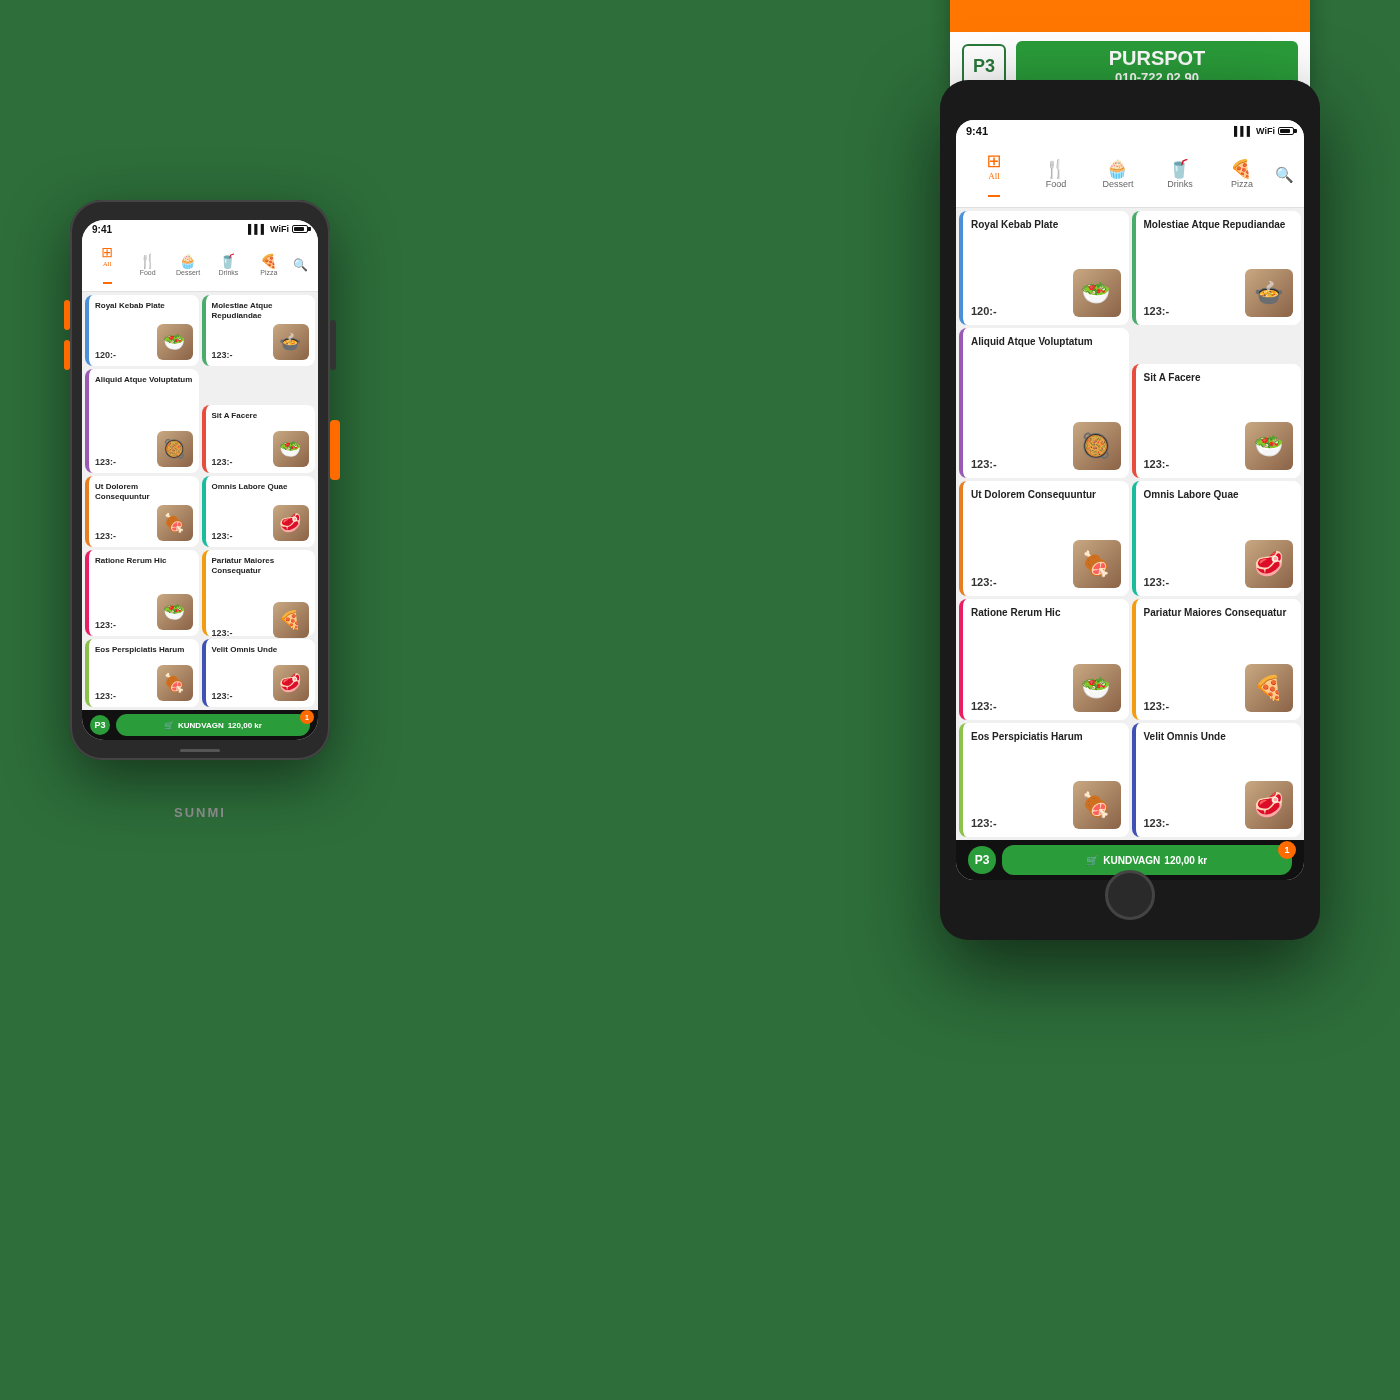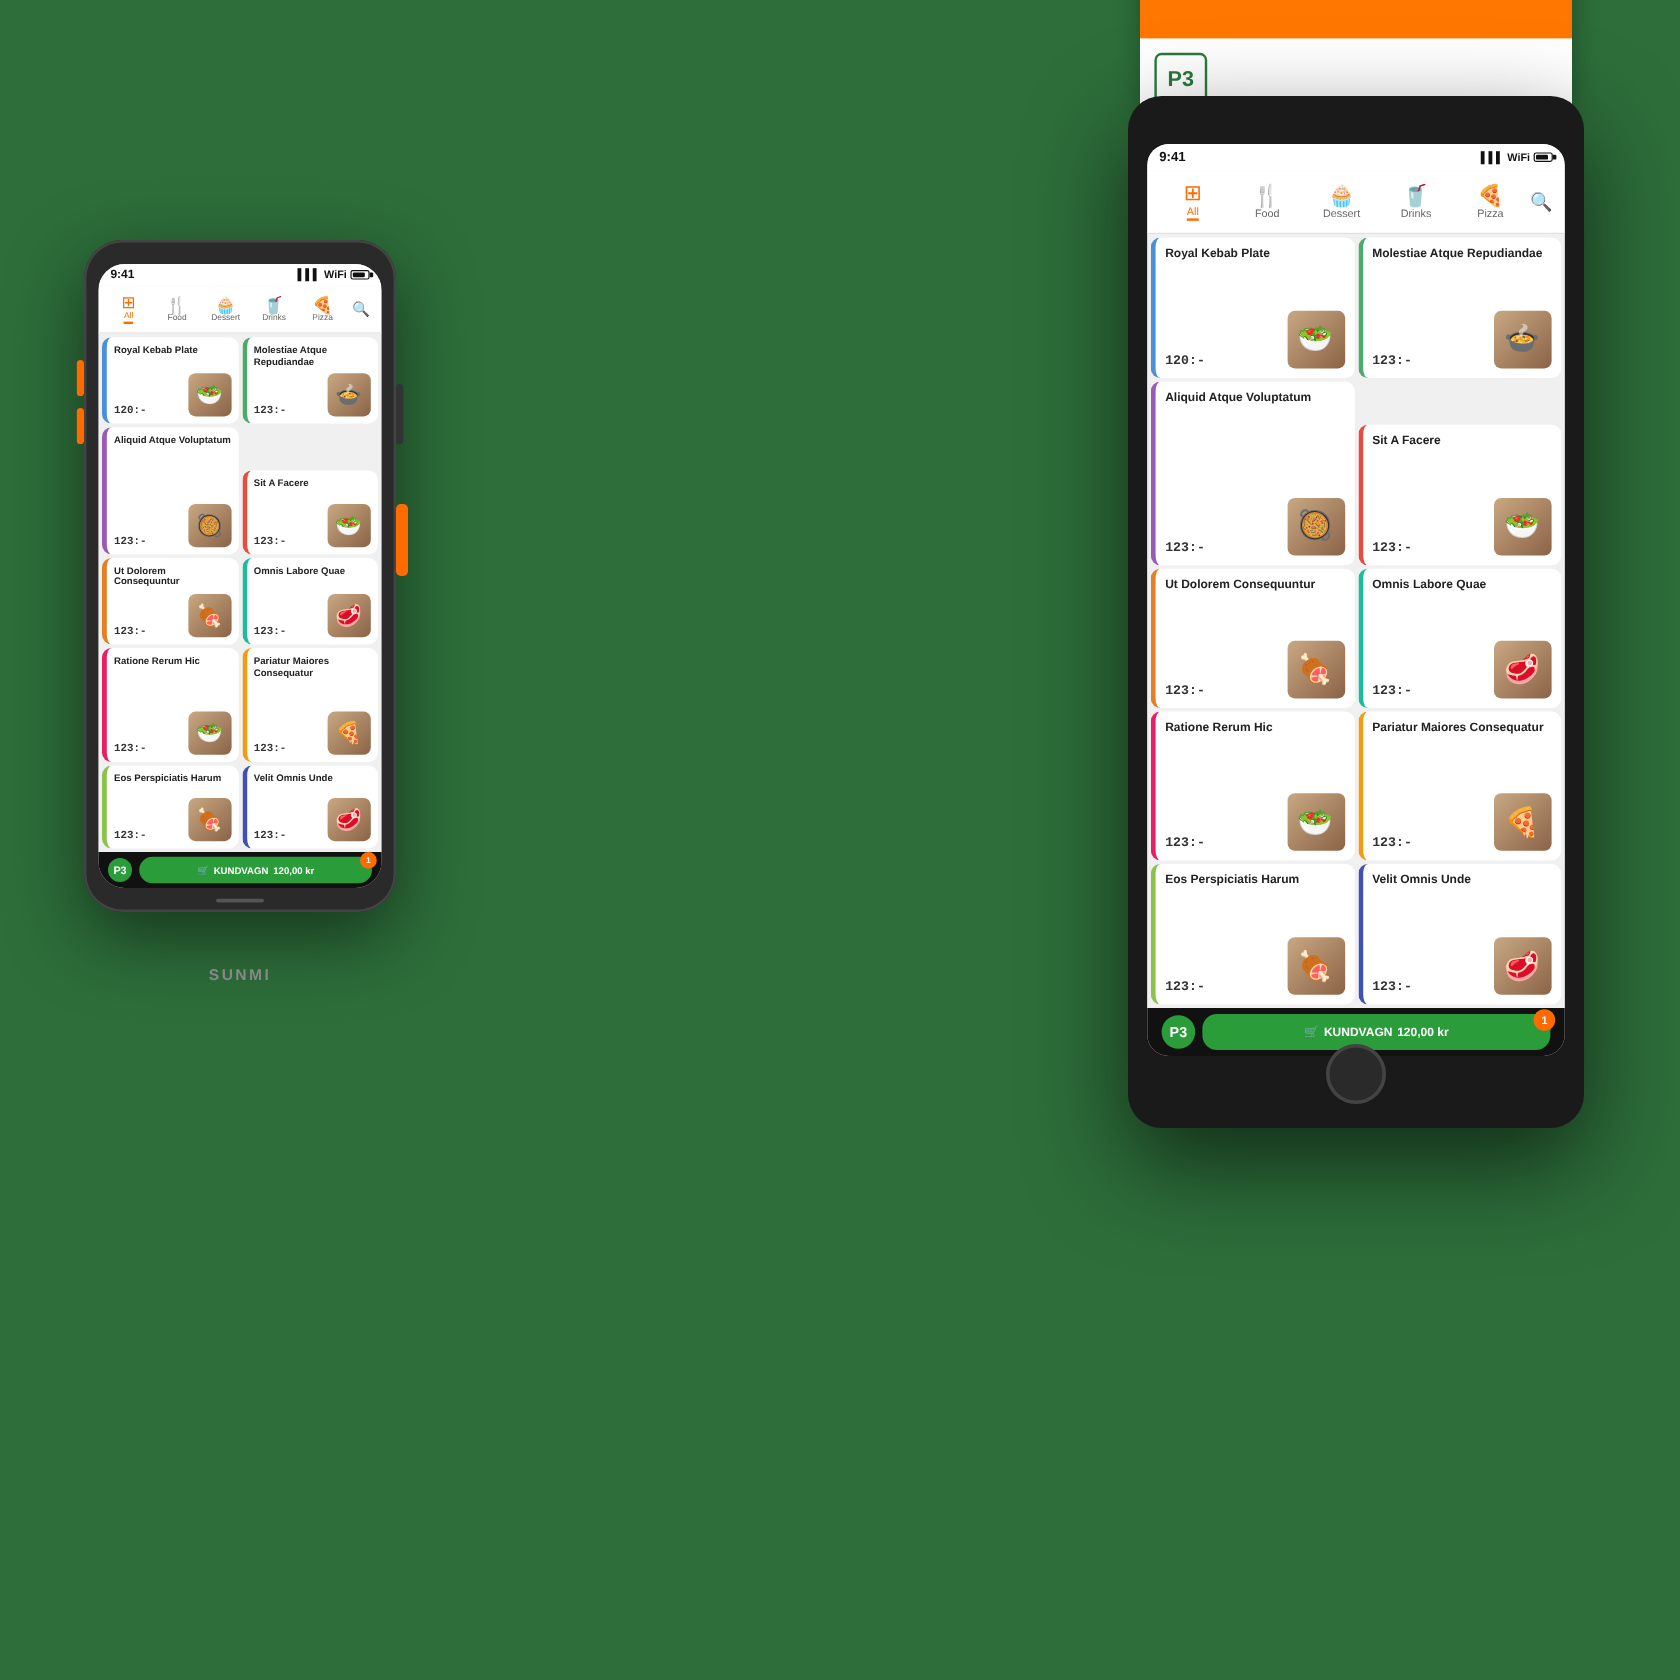--- a/index.html
+++ b/index.html
@@ -278,21 +278,22 @@
       flex: 1;
       font-size: 8px;
       color: #666;
       gap: 1px;
     }
     .cat-item.active {
       color: #ff6b00;
     }
     .cat-item.active .cat-label {
       border-bottom: 2px solid #ff6b00;
-      padding-bottom: 1px;
+      padding-bottom: 14px;
+      font-family: Liberation Serif, serif;
     }
     .cat-icon {
       font-size: 14px;
       line-height: 1;
     }
     .cat-label {
       font-size: 7px;
       font-weight: 500;
     }
 
@@ -340,21 +341,20 @@
       display: flex;
       justify-content: space-between;
       align-items: flex-end;
       margin-top: auto;
     }
 
     .menu-card-price {
       font-size: 9px;
       font-weight: 600;
       color: #333;
-      font-family: Liberation Mono, monospace;
     }
 
     .food-img-placeholder {
       width: 36px;
       height: 36px;
       border-radius: 6px;
       background: linear-gradient(135deg, #c8a882, #8B6347);
       display: flex;
       align-items: center;
       justify-content: center;
@@ -582,20 +582,24 @@
   </div>
   <div class="phone-brand">SUNMI</div>
 </div>
 
 <div class="pos-container">
 
   <div class="pos-printer">
 
     <div class="pos-label-bar">
       <div class="pos-label-logo">P3</div>
+      <div class="pos-label-text">
+        <span>PURSPOT</span>
+        <span class="phone-num">010-722 02 90</span>
+      </div>
     </div>
     <div class="pos-printer-slot"></div>
   </div>
 
   <div class="pos-body">
     <div class="pos-screen">
       <div class="app-screen large">
 
         <div class="status-bar">
           <span>9:41</span>

